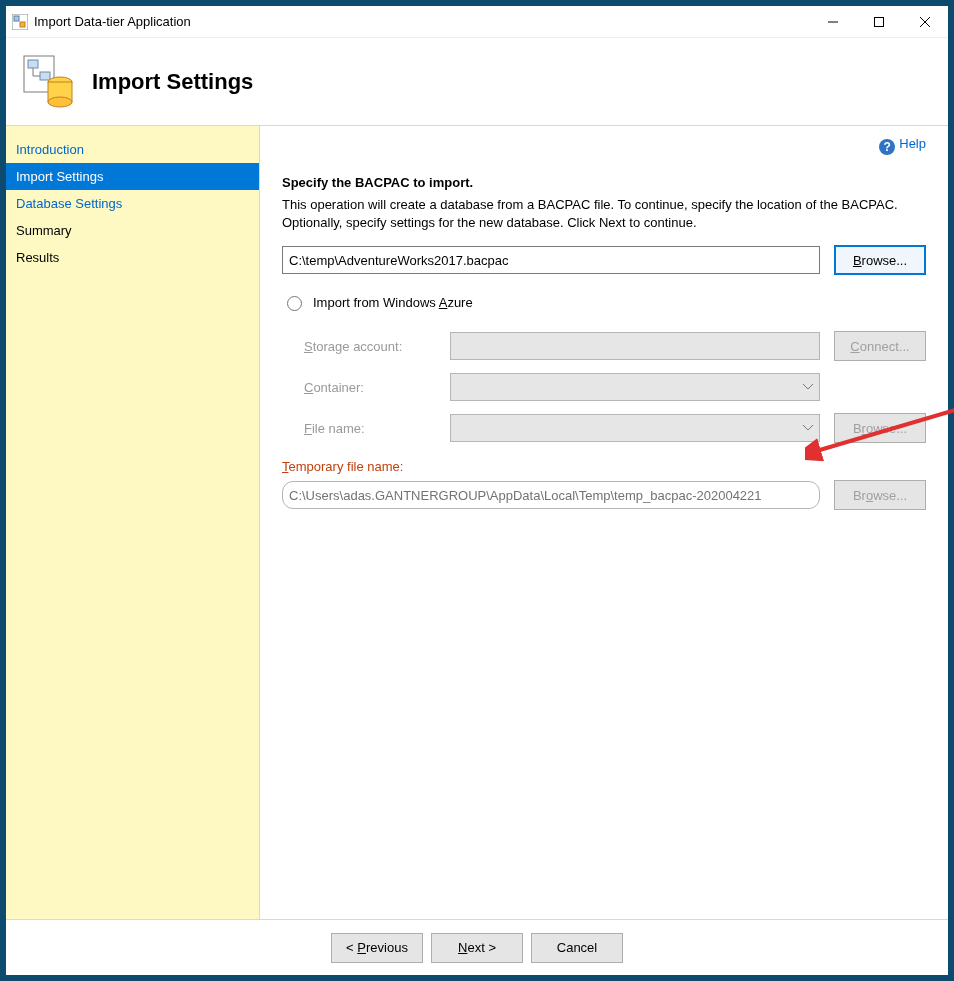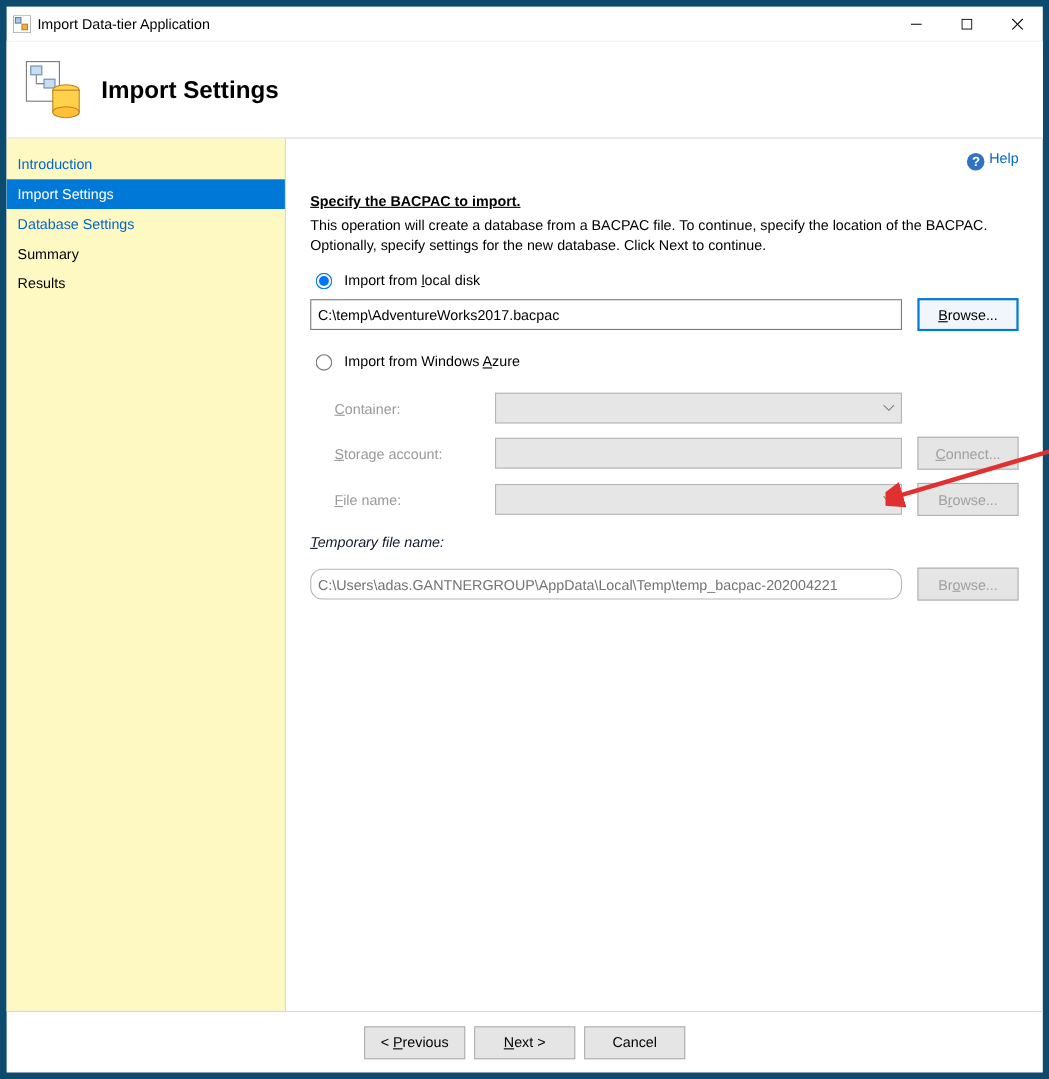--- a/index.html
+++ b/index.html
@@ -19,21 +19,21 @@
   .sidebar { width: 254px; background: #fef9c3; border-right: 1px solid #d8d8d8; padding-top: 10px; }
   .side-item { padding: 6px 10px; color: #0066cc; cursor: pointer; }
   .side-item.nonlink { color: #000; cursor: default; }
   .side-item.selected { background: #0078d7; color: #fff; }
 
   .main { flex: 1; padding: 10px 22px 0 22px; position: relative; display: flex; flex-direction: column; }
   .help-bar { text-align: right; padding-bottom: 20px; }
   .help-link { color: #0066cc; text-decoration: none; }
   .help-icon { display: inline-block; width: 16px; height: 16px; border-radius: 50%; background: #2f74c4; color: #fff; text-align: center; line-height: 16px; font-size: 12px; font-weight: 700; vertical-align: -3px; margin-right: 4px; }
 
-  .section-title { font-weight: 700; margin-bottom: 6px; text-decoration: underline; }
+  .section-title { font-weight: 700; margin-bottom: 6px; }
   .section-desc { margin-bottom: 14px; line-height: 1.35; }
 
   .radio-row { display: flex; align-items: center; gap: 8px; margin-bottom: 8px; }
   input[type=radio] { width: 15px; height: 15px; }
   .accesskey { text-decoration: underline; }
 
   .field-row { display: flex; align-items: center; gap: 14px; margin: 0 0 12px 0; }
   .label-col { width: 132px; text-align: left; }
   .disabled-label { color: #9a9a9a; }
   .text-input { flex: 1; height: 28px; border: 1px solid #7a7a7a; padding: 3px 6px; font-family: inherit; font-size: 13px; background: #fff; }
@@ -41,21 +41,21 @@
   .text-input.readonly-gray { background: #fff; color: #737373; border-color: #b5b5b5; border-radius: 11px; }
   .btn { width: 92px; height: 30px; border: 1px solid #aeaeae; background: #e5e5e5; color: #000; font-family: inherit; font-size: 13px; cursor: pointer; }
   .btn:disabled { color: #a0a0a0; cursor: default; }
   .btn-focus { border: 2px solid #0078d7; background: #f0f6fc; }
 
   .dropdown { flex: 1; height: 28px; border: 1px solid #b5b5b5; background: #e6e6e6; color: #6d6d6d; display: flex; align-items: center; justify-content: flex-end; padding-right: 6px; }
   .dropdown svg { width: 10px; height: 6px; }
 
   .azure-block { margin-left: 22px; margin-top: 12px; }
 
-  .temp-label { color: #0f172a; margin-top: 4px; margin-bottom: 16px; font-style: italic; }
+  .temp-label { color: #c2410c; margin-top: 4px; margin-bottom: 6px; }
 
   .arrow-annot { position: absolute; top: 278px; left: 545px; pointer-events: none; }
 
   .footer { height: 56px; border-top: 1px solid #d8d8d8; display: flex; align-items: center; justify-content: center; gap: 8px; padding: 0 22px; }
 </style>
 </head>
 <body>
 
 <div class="window">
 
@@ -118,49 +118,45 @@
 
       <div class="help-bar">
         <a href="#" class="help-link">
           <span class="help-icon">?</span><span>Help</span>
         </a>
       </div>
 
       <div class="section-title">Specify the BACPAC to import.</div>
       <div class="section-desc">This operation will create a database from a BACPAC file. To continue, specify the location of the BACPAC.  Optionally, specify settings for the new database. Click Next to continue.</div>
 
-      <label class="radio-row">
-        <input type="radio" name="src" checked="" style="">
-        <span><span>Import from </span><span class="accesskey">l</span><span>ocal disk</span></span>
-      </label>
 
       <div class="field-row" style="margin-left:0;">
         <input class="text-input" value="C:\temp\AdventureWorks2017.bacpac" style="">
         <button class="btn btn-focus"><span></span><span class="accesskey">B</span><span>rowse...</span></button>
       </div>
 
       <label class="radio-row" style="margin-top:6px;">
         <input type="radio" name="src" style="">
         <span><span>Import from Windows </span><span class="accesskey">A</span><span>zure</span></span>
       </label>
 
       <div class="azure-block">
         <div class="field-row">
+          <span class="label-col disabled-label"><span></span><span class="accesskey">S</span><span>torage account:</span></span>
+          <input class="text-input" disabled="" style="">
+          <button class="btn" disabled=""><span></span><span class="accesskey">C</span><span>onnect...</span></button>
+        </div>
+        <div class="field-row">
           <span class="label-col disabled-label"><span></span><span class="accesskey">C</span><span>ontainer:</span></span>
           <div class="dropdown">
               <svg viewBox="0 0 10 6">
                 <polyline points="0,0 5,5 10,0" fill="none" stroke="#7a7a7a"></polyline>
               </svg>
             </div>
           <span style="width:92px;"></span>
-        </div>
-        <div class="field-row">
-          <span class="label-col disabled-label"><span></span><span class="accesskey">S</span><span>torage account:</span></span>
-          <input class="text-input" disabled="" style="">
-          <button class="btn" disabled=""><span></span><span class="accesskey">C</span><span>onnect...</span></button>
         </div>
         <div class="field-row">
           <span class="label-col disabled-label"><span></span><span class="accesskey">F</span><span>ile name:</span></span>
           <div class="dropdown">
               <svg viewBox="0 0 10 6">
                 <polyline points="0,0 5,5 10,0" fill="none" stroke="#7a7a7a"></polyline>
               </svg>
             </div>
           <button class="btn" disabled=""><span>B</span><span class="accesskey">r</span><span>owse...</span></button>
         </div>

